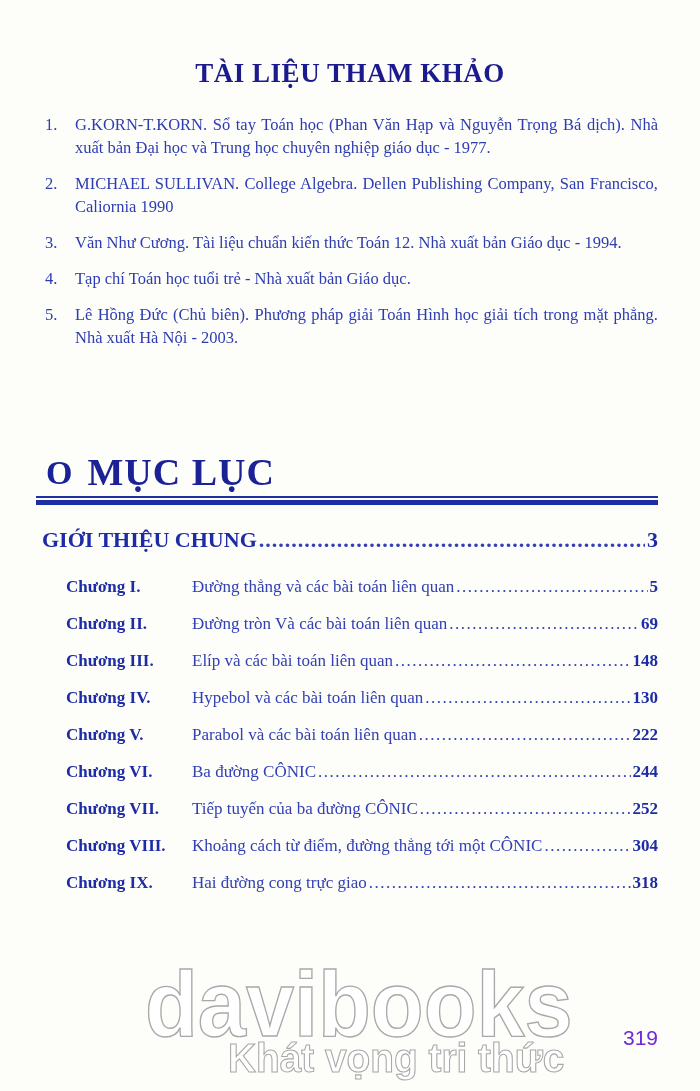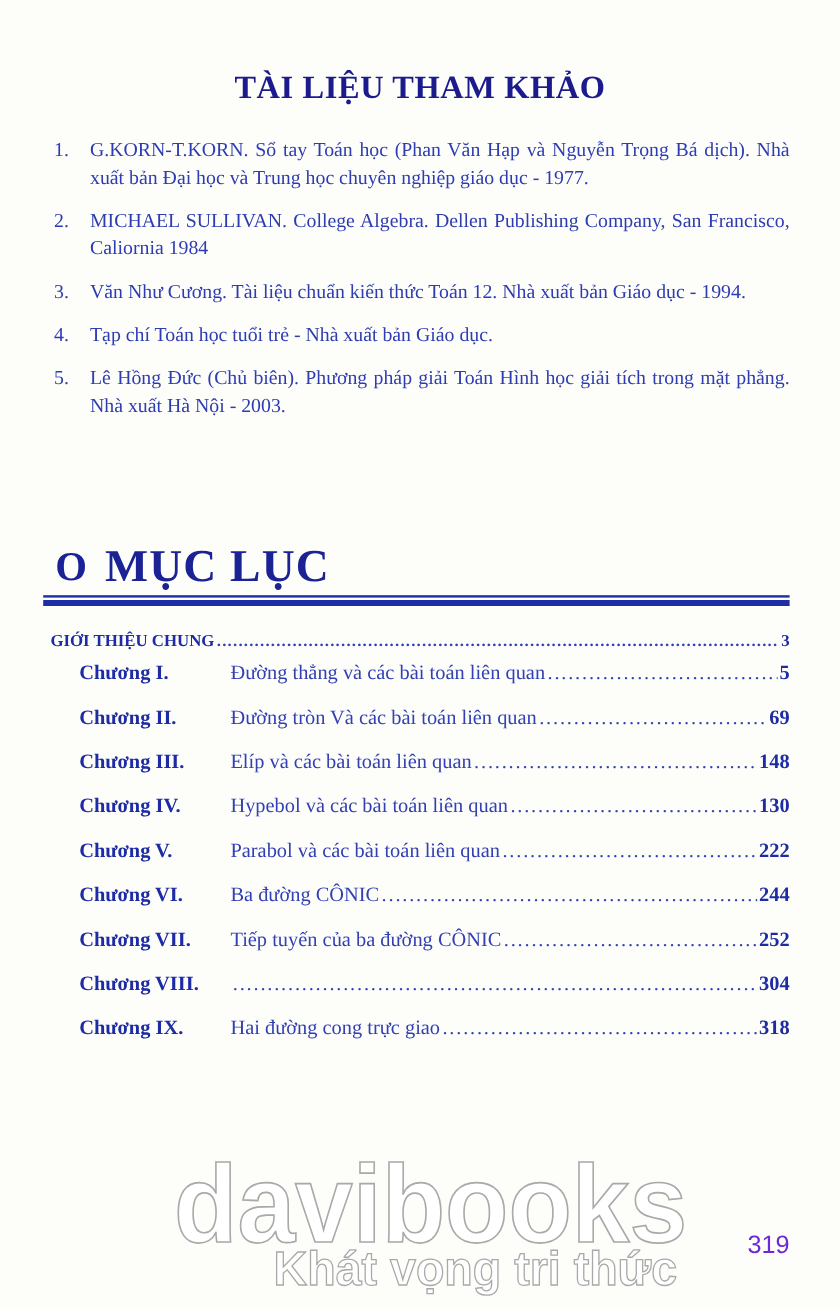--- a/index.html
+++ b/index.html
@@ -77,22 +77,22 @@
     color: #3240b4;
     font-size: 17px;
   }
   .toc-row {
     display: flex;
     align-items: baseline;
     margin-bottom: 17px;
     white-space: nowrap;
   }
   .toc-row.intro {
-    font-size: 14px;
-    margin-bottom: 8px;
+    font-size: 22px;
+    margin-bottom: 24px;
   }
   .toc-label {
     flex: none;
     font-weight: bold;
     color: #1d2ba4;
   }
   .toc-row.chapter .toc-label { width: 126px; margin-left: 24px; }
   .toc-text { flex: none; }
   .leader {
     flex: 1;
@@ -157,21 +157,21 @@
 
   <h1 class="ref-title">TÀI LIỆU THAM KHẢO</h1>
 
   <ol class="ref-list">
     <li class="ref-item">
       <span class="ref-num">1.</span>
       <span class="ref-text">G.KORN-T.KORN. Sổ tay Toán học (Phan Văn Hạp và Nguyễn Trọng Bá dịch). Nhà xuất bản Đại học và Trung học chuyên nghiệp giáo dục - 1977.</span>
     </li>
     <li class="ref-item">
       <span class="ref-num">2.</span>
-      <span class="ref-text">MICHAEL SULLIVAN. College Algebra. Dellen Publishing Company, San Francisco, Caliornia 1984</span>
+      <span class="ref-text">MICHAEL SULLIVAN. College Algebra. Dellen Publishing Company, San Francisco, Caliornia 1990</span>
     </li>
     <li class="ref-item">
       <span class="ref-num">3.</span>
       <span class="ref-text">Văn Như Cương. Tài liệu chuẩn kiến thức Toán 12. Nhà xuất bản Giáo dục - 1994.</span>
     </li>
     <li class="ref-item">
       <span class="ref-num">4.</span>
       <span class="ref-text">Tạp chí Toán học tuổi trẻ - Nhà xuất bản Giáo dục.</span>
     </li>
     <li class="ref-item">
@@ -239,20 +239,21 @@
 
     <div class="toc-row chapter">
       <span class="toc-label">Chương VII.</span>
       <span class="toc-text">Tiếp tuyến của ba đường CÔNIC</span>
       <span class="leader"></span>
       <span class="toc-page">252</span>
     </div>
 
     <div class="toc-row chapter">
       <span class="toc-label">Chương VIII.</span>
+      <span class="toc-text">Khoảng cách từ điểm, đường thẳng tới một CÔNIC</span>
       <span class="leader"></span>
       <span class="toc-page">304</span>
     </div>
 
     <div class="toc-row chapter">
       <span class="toc-label">Chương IX.</span>
       <span class="toc-text">Hai đường cong trực giao</span>
       <span class="leader"></span>
       <span class="toc-page">318</span>
     </div>

